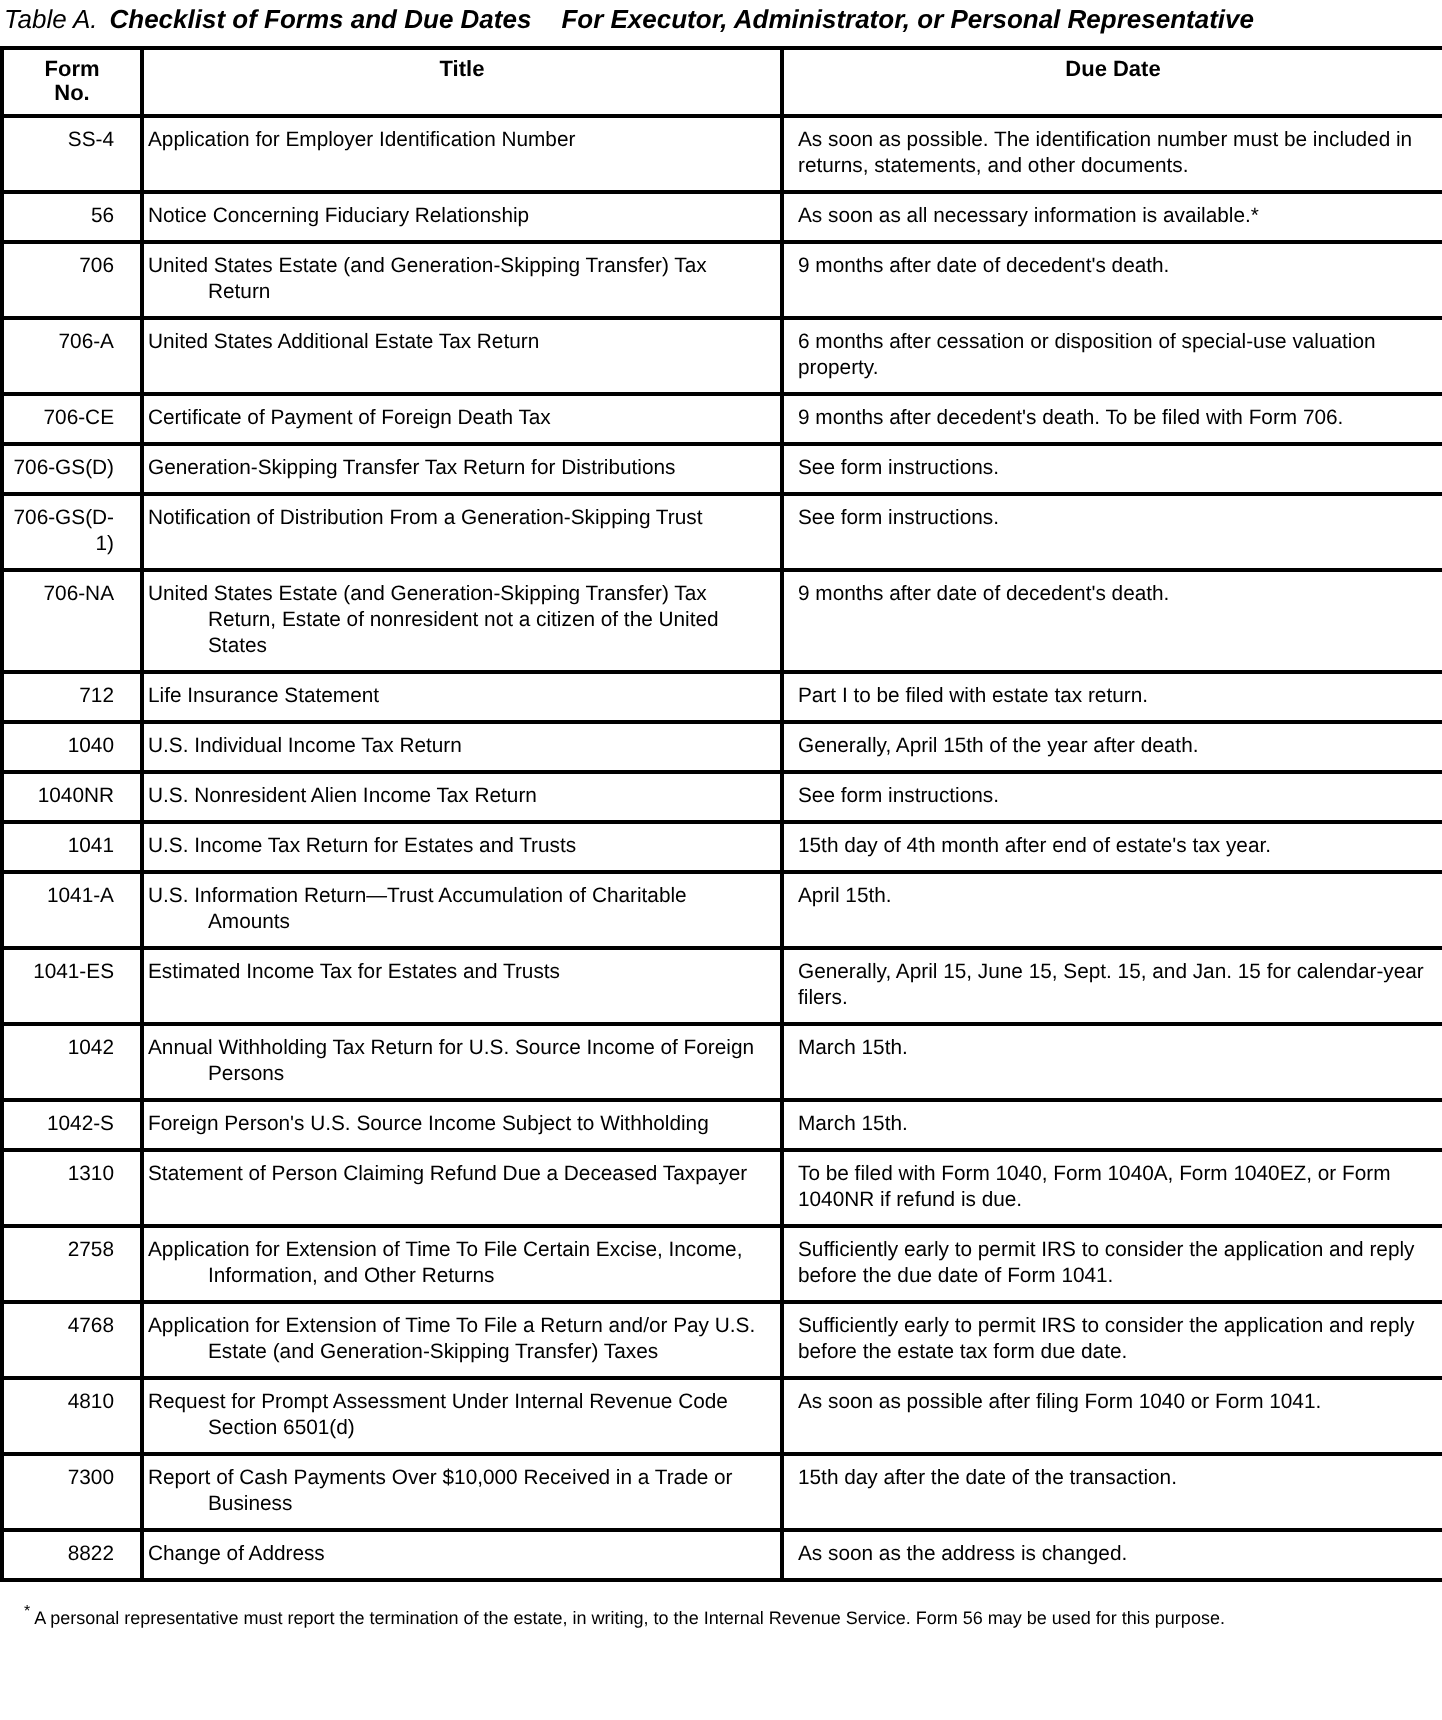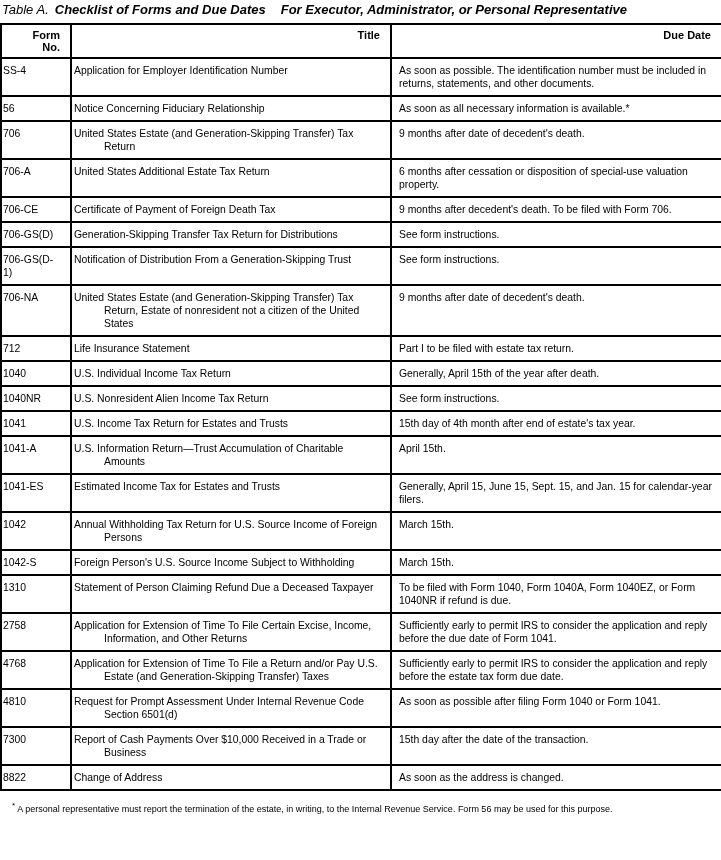--- a/index.html
+++ b/index.html
@@ -46,30 +46,30 @@
   .forms-table col.c-title { width: 320px; }
   .forms-table col.c-due { width: 331px; }
   .forms-table th,
   .forms-table td {
     border: 2px solid #000000;
     vertical-align: top;
   }
   .forms-table th {
     font-size: 11px;
     font-weight: bold;
-    text-align: right;
+    text-align: center;
     padding: 4px 10px;
   }
   .forms-table td {
     font-size: 10.4px;
     line-height: 13px;
     padding: 5px 4px 5px 6px;
   }
   td.col-form {
-    text-align: left;
+    text-align: right;
     padding-left: 1px;
     padding-right: 13px;
     margin-top: 30px;
   }
   td.col-title {
     padding-left: 32px;
     text-indent: -30px;
   }
   td.col-due {
     padding-left: 7px;

